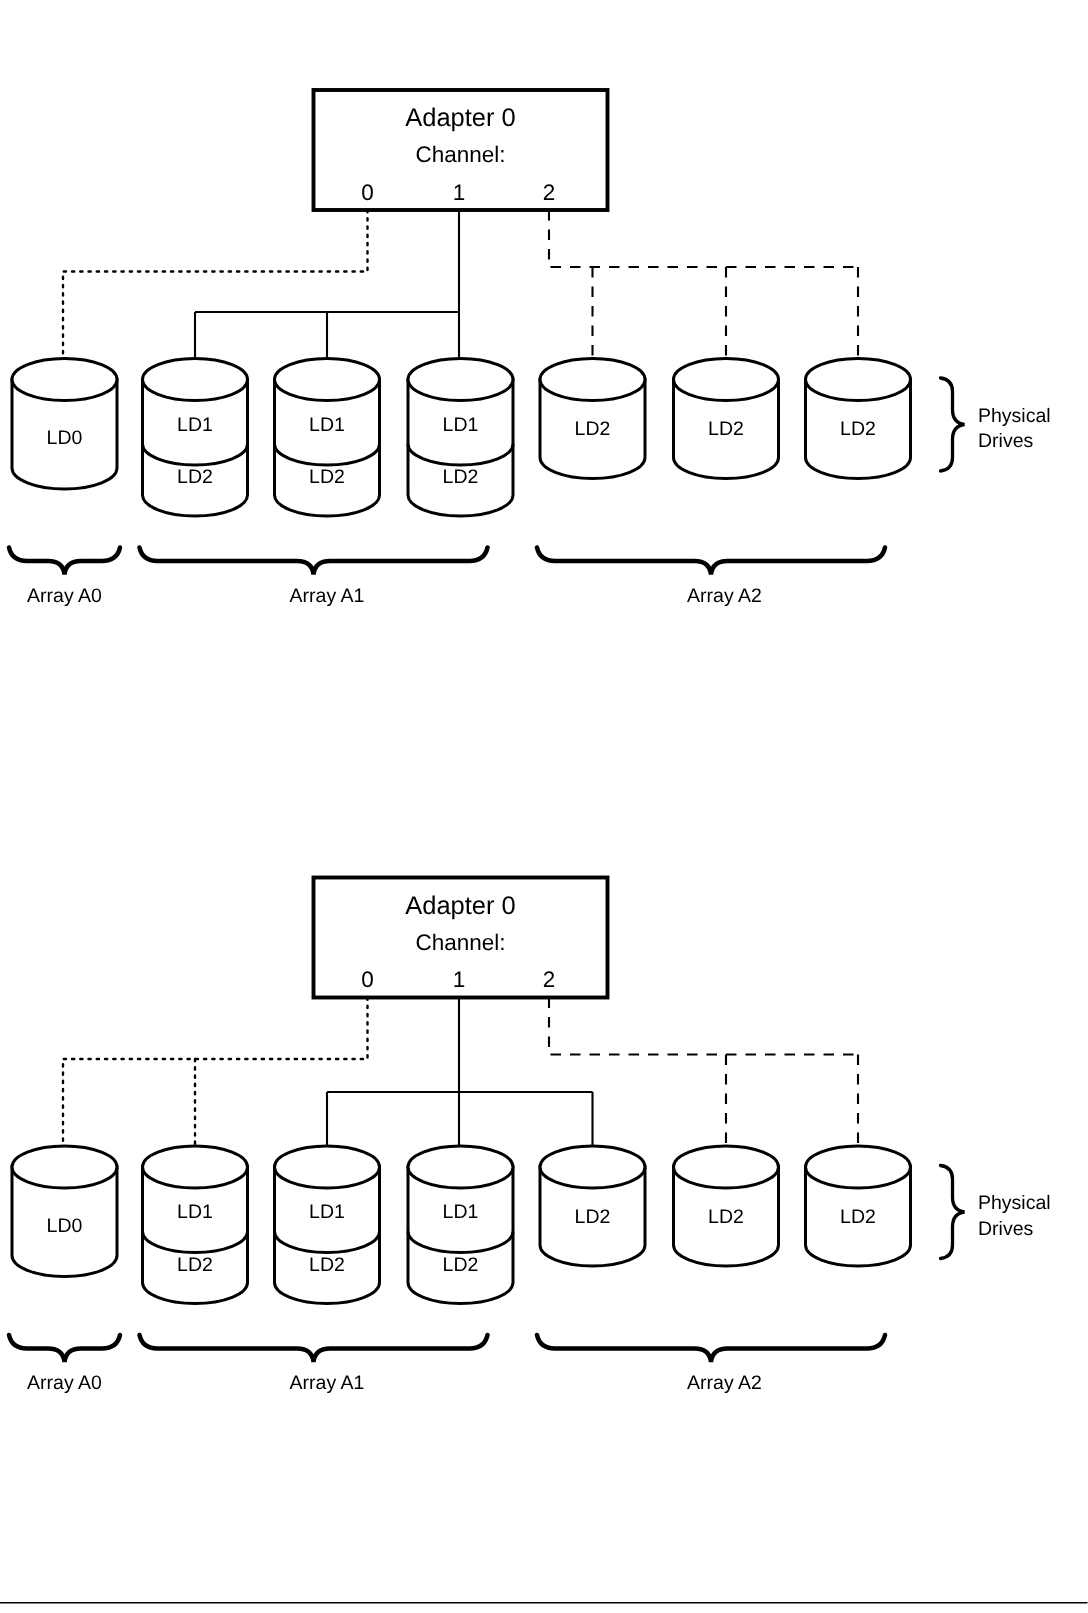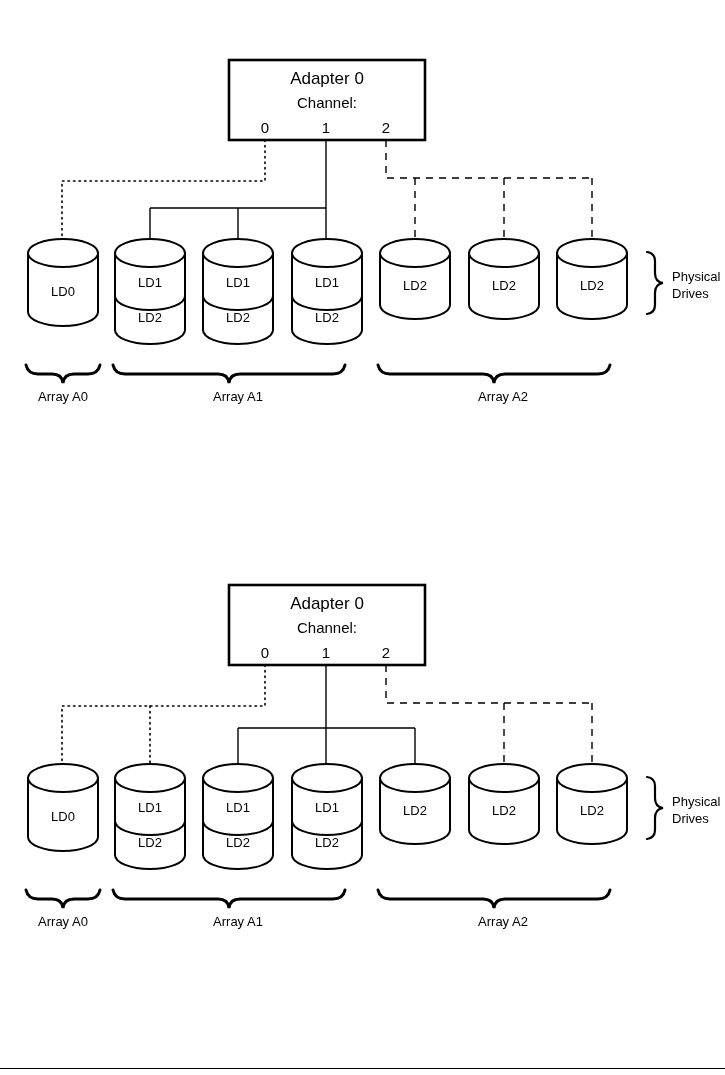--- a/index.html
+++ b/index.html
@@ -19,21 +19,20 @@
     position: absolute;
     left: 0;
     top: 0;
     width: 725px;
     height: 1075px;
   }
   .fig {
     position: absolute;
     left: 0;
     width: 578px;
-    padding-left: 20px;
   }
   #figure-1 { top: 0px; height: 430px; }
   #figure-2 { top: 525px; height: 430px; }
   .fig svg {
     display: block;
     width: 725px;
     height: 430px;
   }
   .footer-rule {
     position: absolute;

